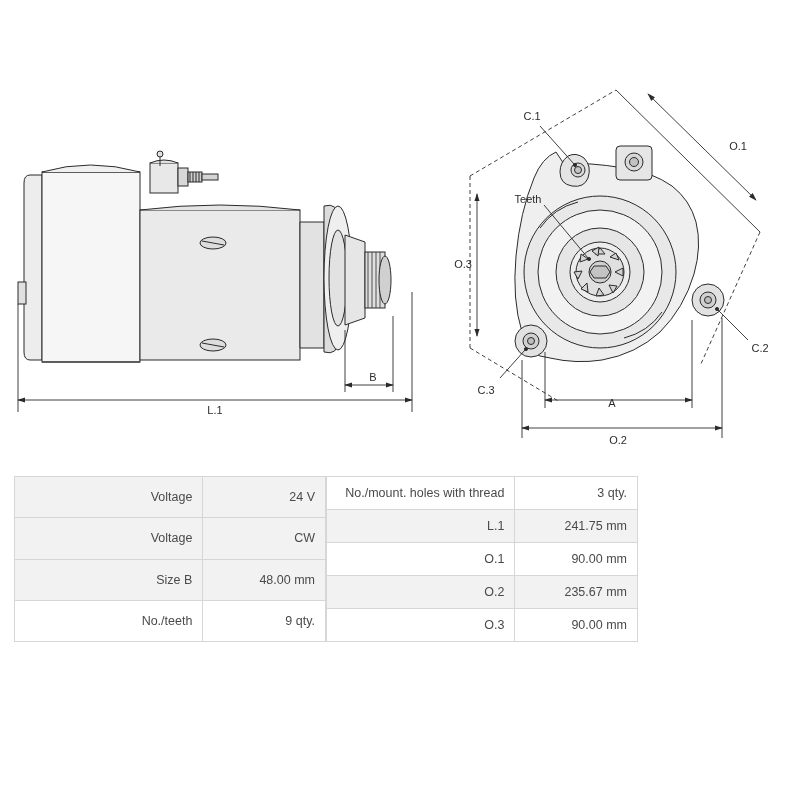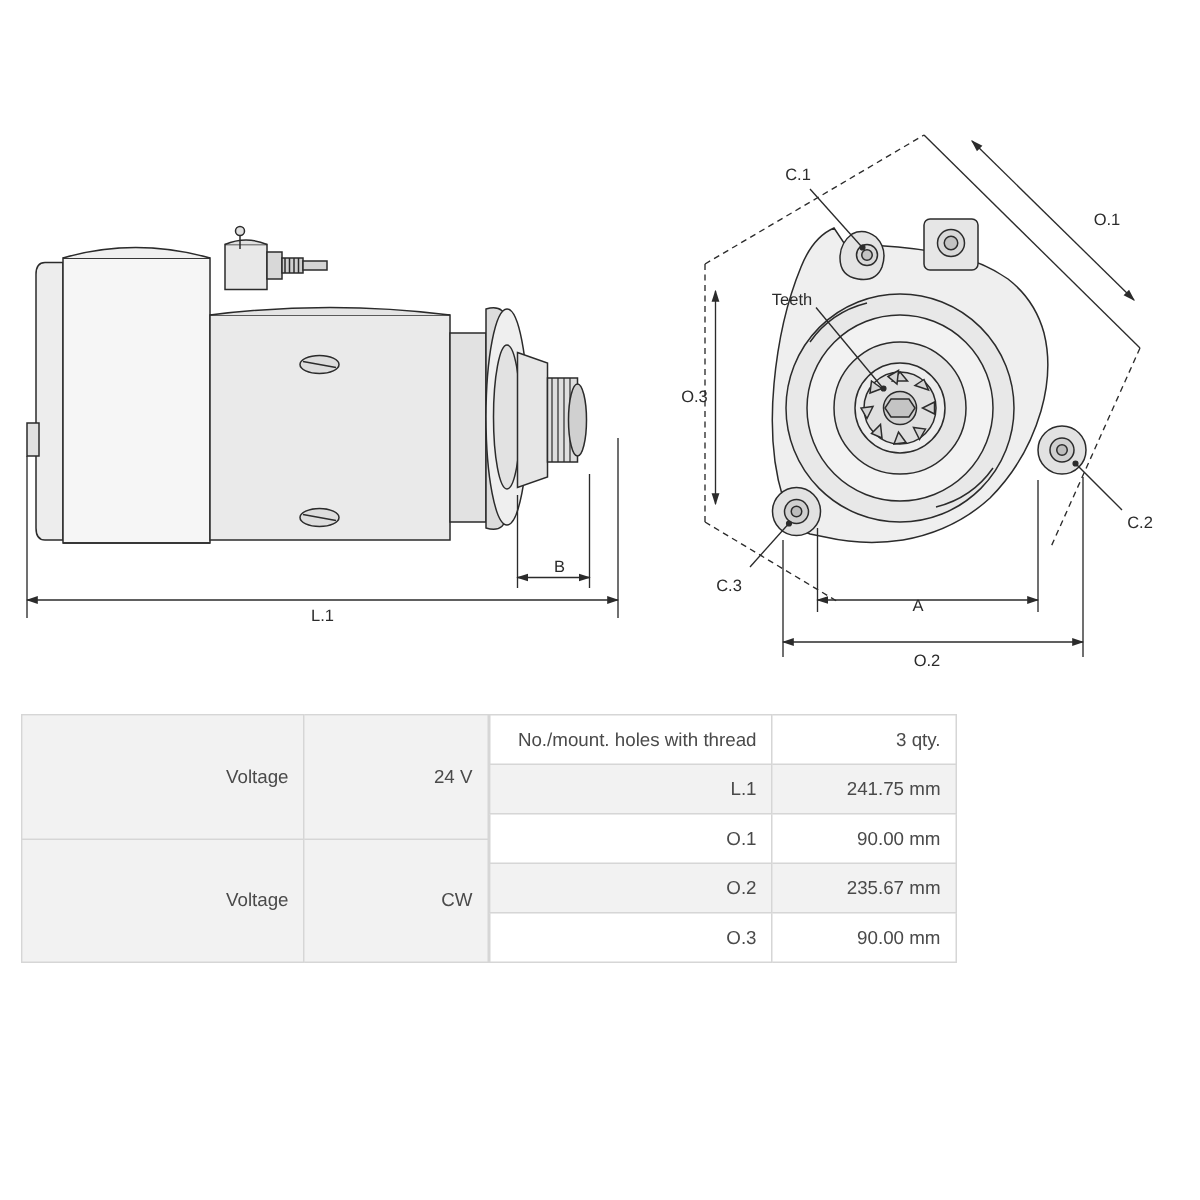--- a/index.html
+++ b/index.html
@@ -252,20 +252,28 @@
     <table class="spec">
       <tbody>
         <tr class="alt">
           <td class="label">Voltage</td>
           <td class="value">24 V</td>
         </tr>
         <tr class="alt">
           <td class="label">Voltage</td>
           <td class="value">CW</td>
         </tr>
+        <tr class="alt">
+          <td class="label">Size B</td>
+          <td class="value">48.00 mm</td>
+        </tr>
+        <tr>
+          <td class="label">No./teeth</td>
+          <td class="value">9 qty.</td>
+        </tr>
       </tbody>
     </table>
 
     <table class="spec">
       <tbody>
         <tr>
           <td class="label">No./mount. holes with thread</td>
           <td class="value">3 qty.</td>
         </tr>
         <tr class="alt">

